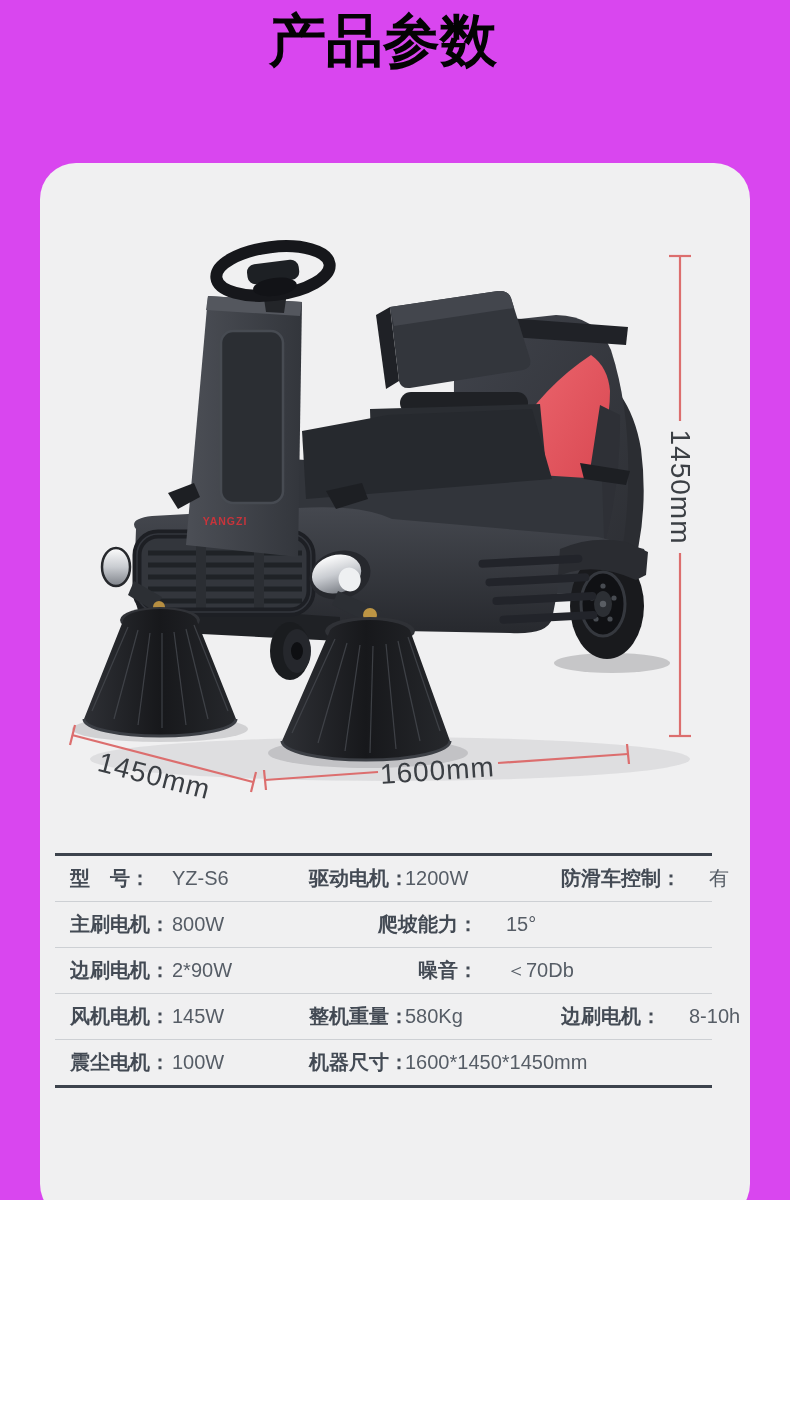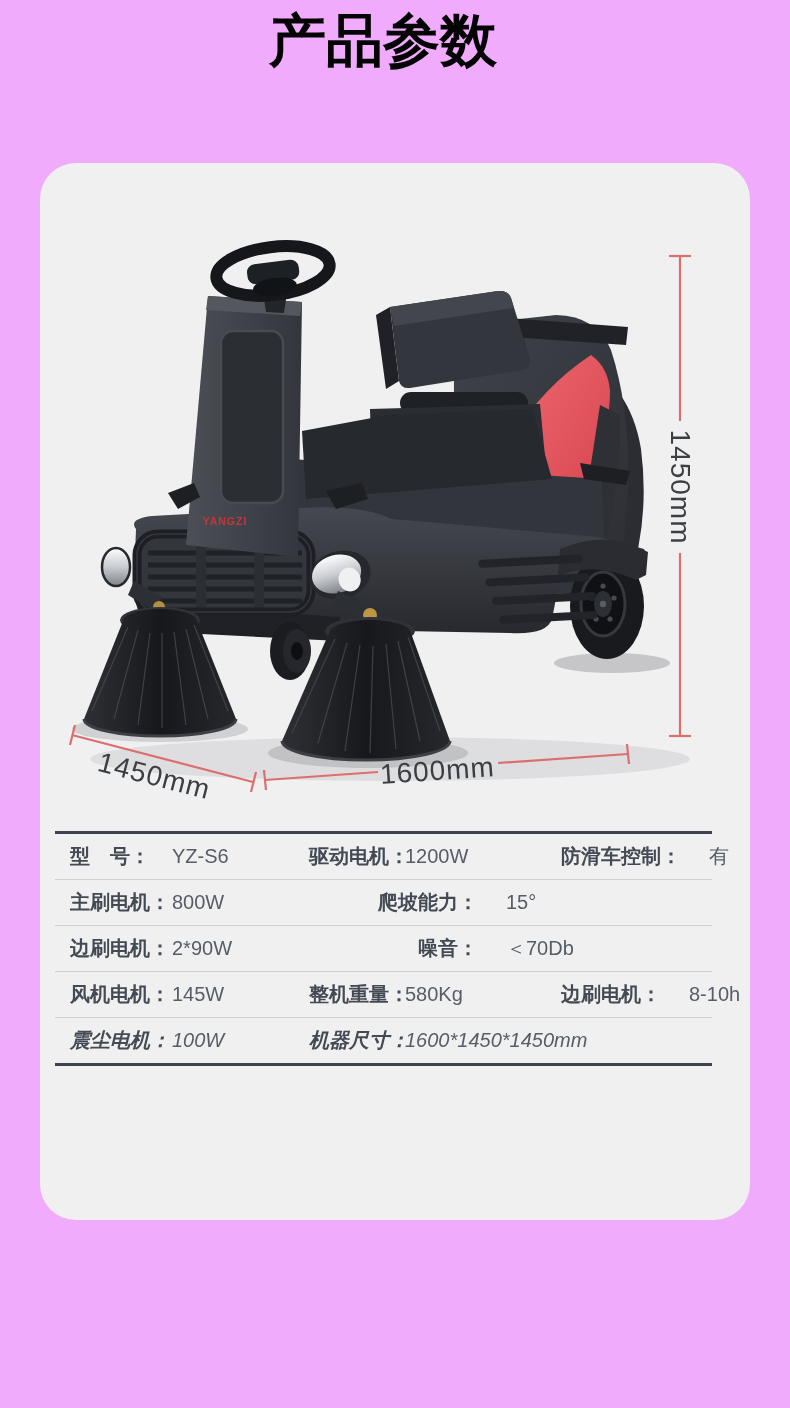--- a/index.html
+++ b/index.html
@@ -1,30 +1,30 @@
 <!DOCTYPE html>
 <html><head>
 <meta charset="utf-8">
 <style>
   html,body{margin:0;padding:0;background:#fff;}
-  .page{position:relative;width:790px;height:1408px;background:#f0abfc;overflow:hidden;
+  .page{position:relative;width:790px;height:1200px;background:#d946ef;overflow:hidden;
         font-family:"Liberation Sans","DejaVu Sans",sans-serif;}
   .title{position:absolute;top:8px;left:0;width:790px;text-align:center;margin:0;
          font-size:57px;line-height:1.15;font-weight:700;color:#030303;letter-spacing:0;
          transform:translateX(-12px);}
   .card{position:absolute;left:40px;top:163px;width:710px;height:1057px;
         background:#f0f0f1;border-radius:36px;}
   .illustration{position:absolute;left:0;top:0;}
 
-  .spec-table{position:absolute;left:15px;top:668px;width:657px;
+  .spec-table{position:absolute;left:15px;top:690px;width:657px;
               border-top:3px solid #3d434d;border-bottom:3px solid #3d434d;}
   .spec-row{display:grid;grid-template-columns:239px 252px 1fr;height:45px;
             align-items:center;padding-left:15px;border-bottom:1px solid #cdd0d4;
             font-size:20px;color:#565d66;}
-  .spec-row:last-child{border-bottom:none;font-style:italic;}
+  .spec-row:last-child{border-bottom:none;}
   .spec-label{display:inline-block;font-weight:bold;color:#434a54;white-space:nowrap;}
   .cell{white-space:nowrap;}
   .c1 .spec-label{width:102px;}
   .c2 .spec-label{width:96px;}
   .c3{display:flex;align-items:center;justify-content:flex-end;gap:19px;}
   .c3 .spec-label{flex:1;text-align:right;}
   .c3 .spec-value{width:55px;margin-left:9px;white-space:nowrap;}
 </style>
 </head>
 <body>

